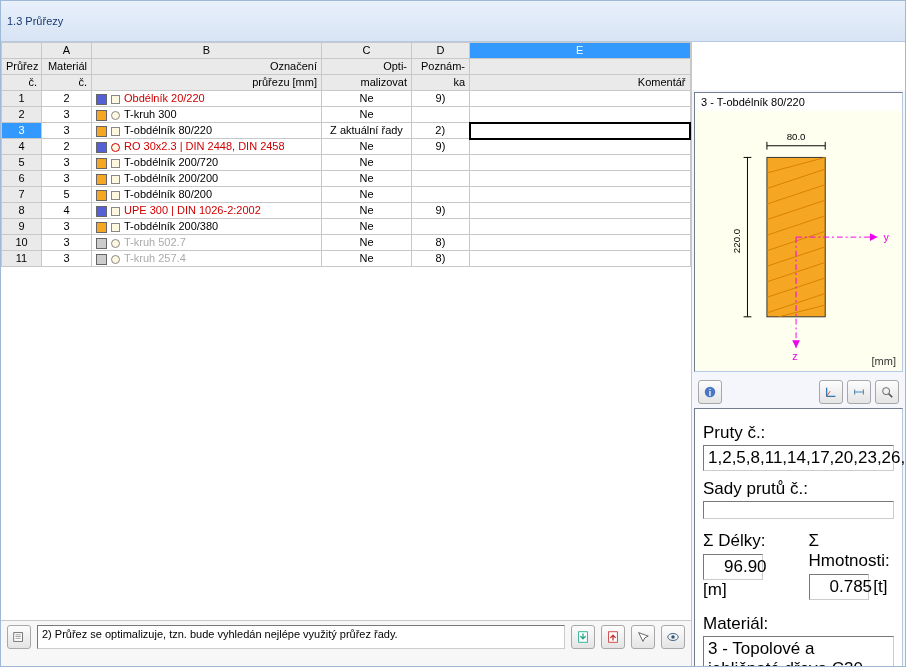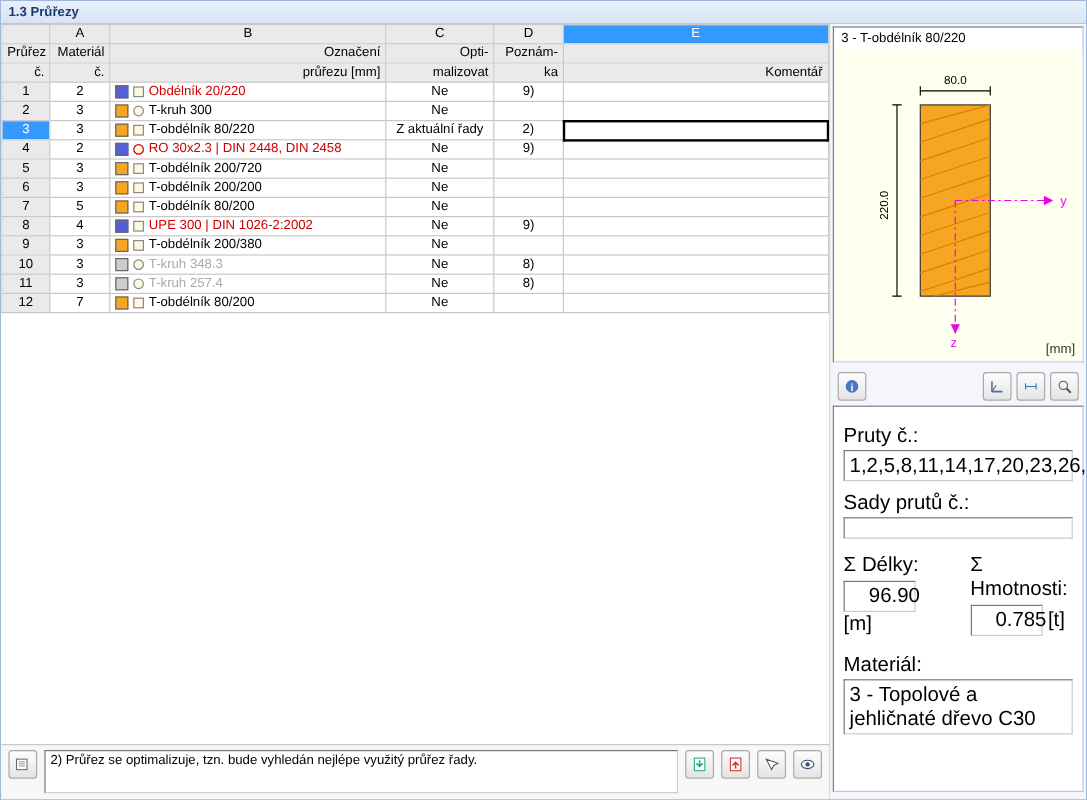--- a/index.html
+++ b/index.html
@@ -15,41 +15,42 @@
   width: 906px;
   height: 667px;
   background: #fff;
   border: 1px solid #a0b8d8;
   display: flex;
   flex-direction: column;
 }
 .titlebar {
   background: linear-gradient(#e8f0fb, #d8e4f4);
   color: #1a3a6e;
-  font-weight: bold;
-  padding: 3px 6px;
+  font-weight: normal;
+  padding: 14px 6px;
   border-bottom: 1px solid #b5c9e2;
 }
 .content {
   flex: 1;
   display: flex;
   overflow: hidden;
 }
 .left-pane {
   flex: 1;
   display: flex;
   flex-direction: column;
   border-right: 1px solid #b5c9e2;
 }
 .right-pane {
   width: 213px;
   background: #f4f6fb;
   display: flex;
   flex-direction: column;
   padding: 2px;
+  margin-top: 48px;
 }
 .grid-area {
   flex: 1;
   overflow: auto;
   background: #fff;
 }
 table {
   border-collapse: collapse;
   width: 100%;
   table-layout: fixed;
@@ -85,21 +86,21 @@
   padding:4px 6px;
   border-top:1px solid #c8c8c8;
   background:#f7f7f7;
   gap:6px;
   height:46px;
 }
 .bottom-bar .notes {
   flex:1;
   border:1px inset #ccc;
   background:#fff;
-  height:36px;
+  height:24px;
   padding:2px 4px;
   font-size:11px;
 }
 .iconbtn {
   width:24px; height:24px;
   border:1px solid #a8a8a8;
   background:linear-gradient(#fdfdfd,#e4e4e4);
   border-radius:3px;
   display:inline-flex;
   align-items:center;
@@ -248,39 +249,31 @@
                 <th class="rowhead">9</th>
                 <td class="c">3</td>
                 <td><span class="swatch sw-orange"></span><span class="icon-sq"></span><span class="txt-blk">T-obdélník 200/380</span></td>
                 <td class="c">Ne</td>
                 <td class="c"></td>
                 <td></td>
               </tr>
               <tr>
                 <th class="rowhead">10</th>
                 <td class="c">3</td>
-                <td><span class="swatch sw-greyd"></span><span class="icon-o"></span><span class="txt-grey">T-kruh 348.3</span></td>
+                <td><span class="swatch sw-greyd"></span><span class="icon-o"></span><span class="txt-grey">T-kruh 502.7</span></td>
                 <td class="c">Ne</td>
                 <td class="c">8)</td>
                 <td></td>
               </tr>
               <tr>
                 <th class="rowhead">11</th>
                 <td class="c">3</td>
                 <td><span class="swatch sw-greyd"></span><span class="icon-o"></span><span class="txt-grey">T-kruh 257.4</span></td>
                 <td class="c">Ne</td>
                 <td class="c">8)</td>
-                <td></td>
-              </tr>
-              <tr>
-                <th class="rowhead">12</th>
-                <td class="c">7</td>
-                <td><span class="swatch sw-orange"></span><span class="icon-sq"></span><span class="txt-blk">T-obdélník 80/200</span></td>
-                <td class="c">Ne</td>
-                <td class="c"></td>
                 <td></td>
               </tr>
             </tbody>
         </table>
       </div>
       <div class="bottom-bar">
         <div class="iconbtn">
           <svg viewBox="0 0 16 16">
               <rect x="2" y="3" width="10" height="10" fill="#fff" stroke="#666"></rect>
               <rect x="4" y="5" width="6" height="1" fill="#999"></rect>

